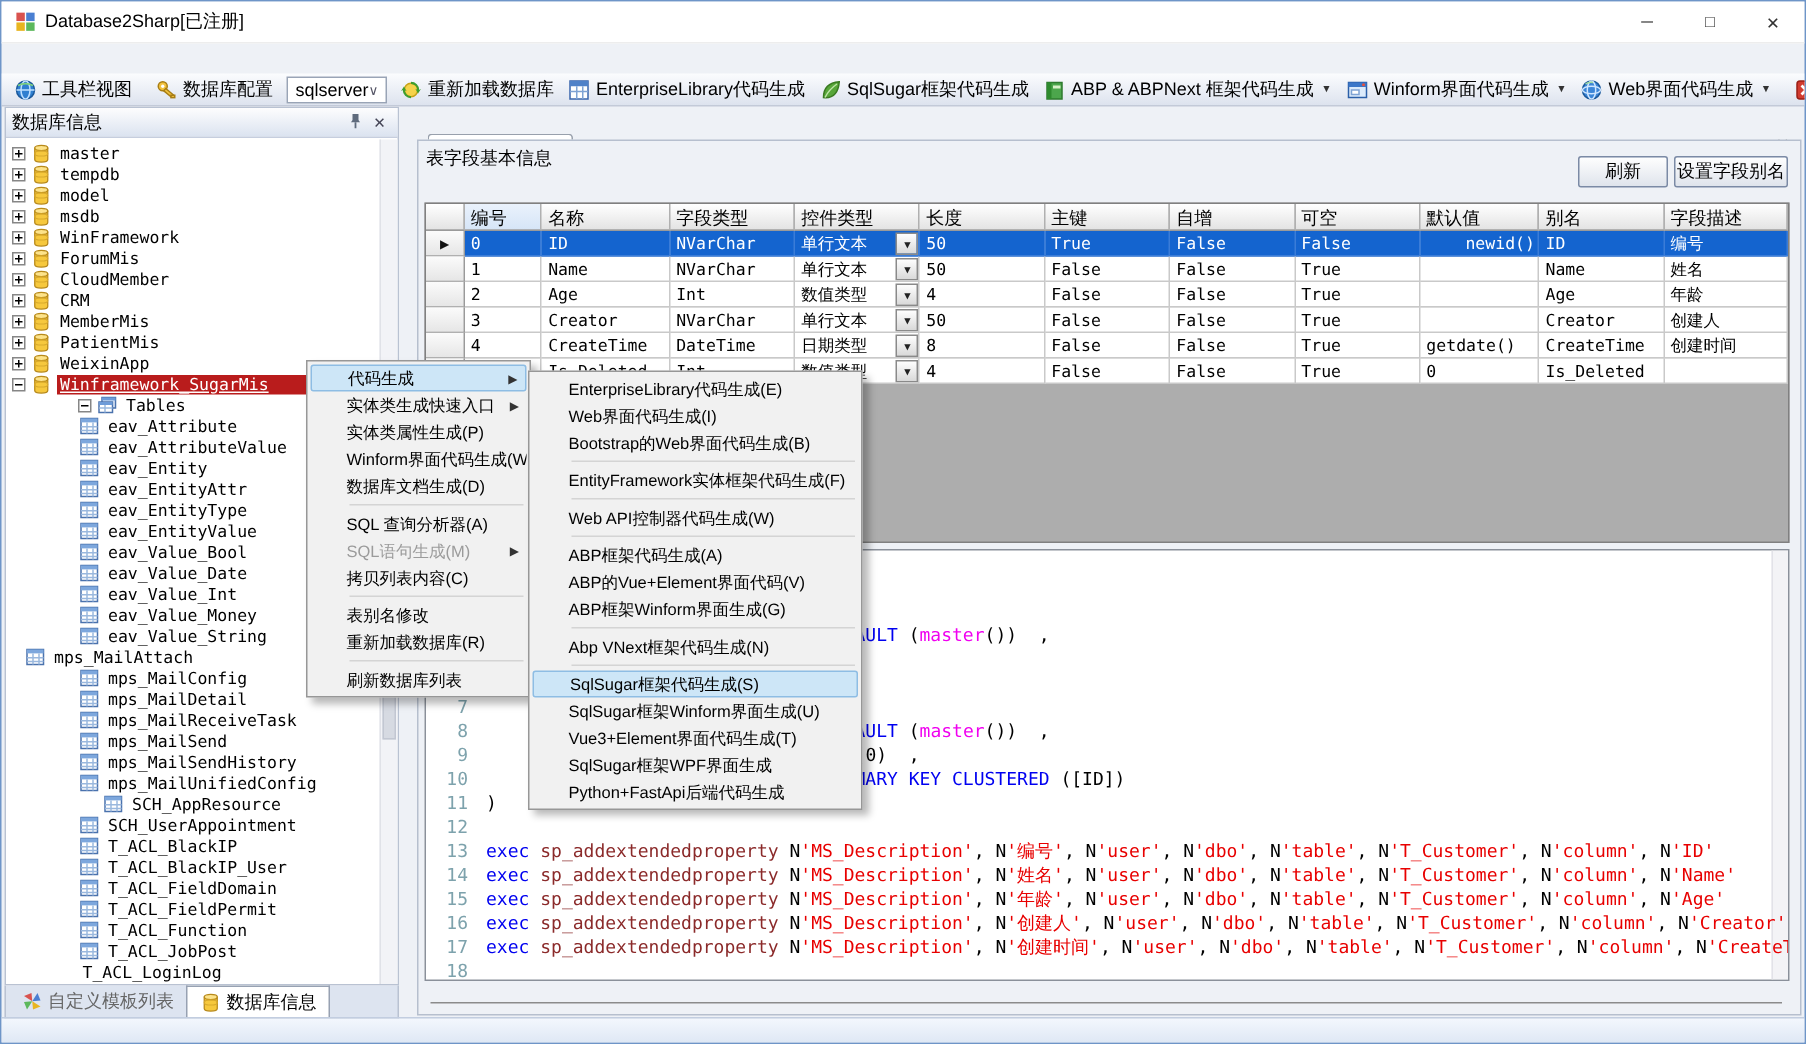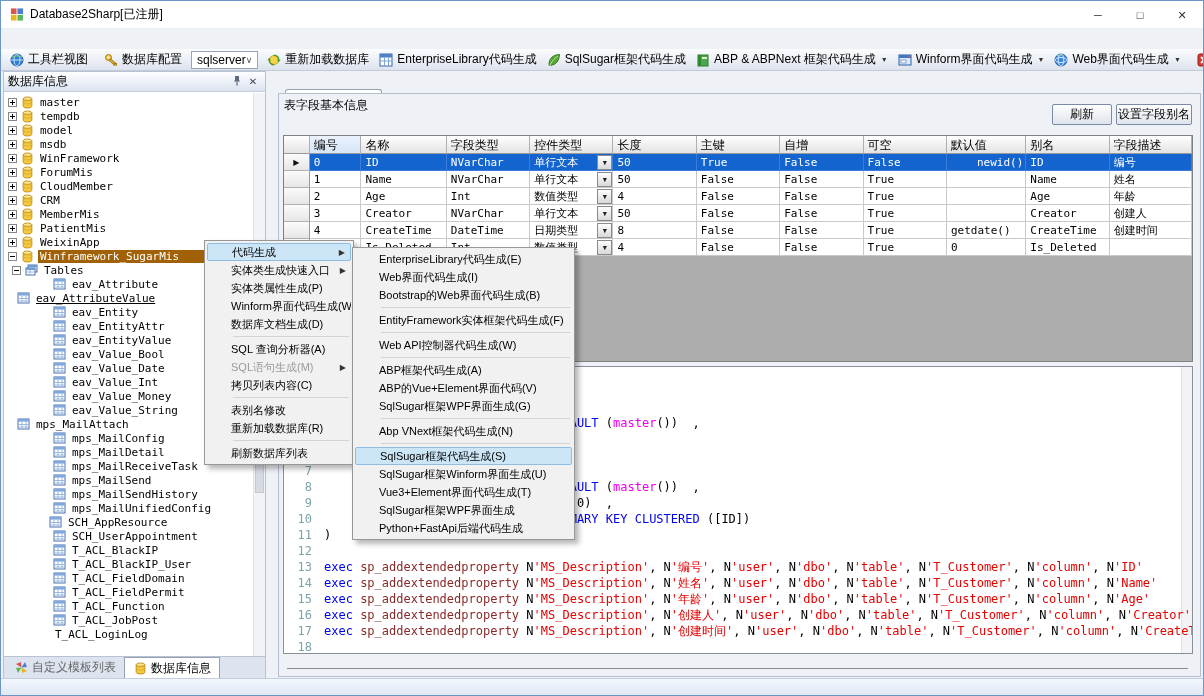--- a/index.html
+++ b/index.html
@@ -30,21 +30,21 @@
   .lp-caption .sp{flex:1;}
   .lp-capbtn{width:16px;text-align:center;font-size:10px;color:#445;}
   .tree{position:absolute;left:0;top:21px;right:12px;bottom:0;overflow:hidden;padding-top:2px;background:#fff;}
   .trow{height:14px;display:flex;align-items:center;font-family:"DejaVu Sans Mono",monospace;font-size:11px;white-space:nowrap;}
   .exp{width:9px;height:9px;border:1px solid #868686;background:#fff;position:relative;flex:0 0 auto;margin-right:4px;}
   .exp::before{content:"";position:absolute;left:1px;right:1px;top:3px;height:1px;background:#000;}
   .exp.plus::after{content:"";position:absolute;top:1px;bottom:1px;left:3px;width:1px;background:#000;}
   .texp-spacer{width:13px;flex:0 0 auto;}
   .tico{margin-right:4px;display:inline-flex;flex:0 0 auto;}
   .tlabel{padding:0 2px;}
-  .tlabel.sel{background:#a16207;color:#fff;padding-right:30px;}
+  .tlabel.sel{background:#b91c1c;color:#fff;padding-right:30px;text-decoration:underline;}
   .treescroll{position:absolute;right:0;top:21px;width:12px;bottom:0;background:#f2f3f7;border-left:1px solid #e0e2e8;}
   .treescroll .thumb{position:absolute;left:1px;right:1px;top:190px;height:210px;background:#d6dae2;border:1px solid #c2c7d2;}
   
   .lp-tabs{position:absolute;left:2px;top:656px;width:263px;height:22px;background:#dde4f0;border:1px solid #b9c2d2;border-top:none;display:flex;align-items:flex-start;padding-left:2px;font-size:12px;}
   .lp-tab{display:flex;align-items:center;gap:4px;padding:2px 8px;height:21px;color:#666;}
   .lp-tab.active{background:#fff;border:1px solid #97a1b2;border-bottom:none;color:#000;}
   
   .statusbar{position:absolute;left:0;bottom:0;right:0;height:17px;background:linear-gradient(#f3f7fd,#dfe8f5);border-top:1px solid #c2cde0;}
   
   .rightpanel{position:absolute;left:277px;top:70px;right:2px;bottom:18px;}
@@ -349,21 +349,21 @@
           <span class="exp minus"></span>
           <span class="tico">
             <svg width="13" height="13" viewBox="0 0 12 12">
               <path d="M2 2.5 L2 9.5 A4 1.6 0 0 0 10 9.5 L10 2.5z" fill="#f6c83d" stroke="#b88a1a" stroke-width=".8"></path>
               <ellipse cx="6" cy="2.5" rx="4" ry="1.6" fill="#fde38a" stroke="#b88a1a" stroke-width=".8"></ellipse>
               <ellipse cx="6" cy="5.8" rx="4" ry="1.6" fill="none" stroke="#d8a92c" stroke-width=".7"></ellipse>
             </svg>
           </span>
           <span class="tlabel sel">Winframework_SugarMis</span>
         </div>
-        <div class="trow" style="padding-left: 8px;">
+        <div class="trow" style="padding-left: 24px; margin-left: 24px;">
           <span class="exp minus"></span>
           <span class="tico">
             <svg width="13" height="12" viewBox="0 0 13 12">
               <rect x="3" y="1" width="9" height="7" fill="#e8f0fb" stroke="#4a72ad"></rect>
               <rect x="3" y="1" width="9" height="2" fill="#6d9bd8"></rect>
               <rect x="1" y="4" width="9" height="7" fill="#fff" stroke="#4a72ad"></rect>
               <rect x="1" y="4" width="9" height="2" fill="#6d9bd8"></rect>
               <line x1="1" y1="8" x2="10" y2="8" stroke="#9ab8de"></line>
               <line x1="5" y1="6" x2="5" y2="11" stroke="#9ab8de"></line>
             </svg>
@@ -377,21 +377,21 @@
               <rect x="1" y="1" width="11" height="10" fill="#fff" stroke="#4a72ad"></rect>
               <rect x="1" y="1" width="11" height="2.6" fill="#7da7dd"></rect>
               <line x1="1" y1="6.5" x2="12" y2="6.5" stroke="#9ab8de"></line>
               <line x1="1" y1="9" x2="12" y2="9" stroke="#9ab8de"></line>
               <line x1="5" y1="3.6" x2="5" y2="11" stroke="#9ab8de"></line>
               <line x1="9" y1="3.6" x2="9" y2="11" stroke="#9ab8de"></line>
             </svg>
           </span>
           <span class="tlabel">eav_Attribute</span>
         </div>
-        <div class="trow" style=" text-decoration: underline;">
+        <div class="trow" style="padding-left: 36px;">
           <span class="texp-spacer"></span>
           <span class="tico">
             <svg width="13" height="12" viewBox="0 0 13 12">
               <rect x="1" y="1" width="11" height="10" fill="#fff" stroke="#4a72ad"></rect>
               <rect x="1" y="1" width="11" height="2.6" fill="#7da7dd"></rect>
               <line x1="1" y1="6.5" x2="12" y2="6.5" stroke="#9ab8de"></line>
               <line x1="1" y1="9" x2="12" y2="9" stroke="#9ab8de"></line>
               <line x1="5" y1="3.6" x2="5" y2="11" stroke="#9ab8de"></line>
               <line x1="9" y1="3.6" x2="9" y2="11" stroke="#9ab8de"></line>
             </svg>
@@ -431,20 +431,34 @@
           <span class="tico">
             <svg width="13" height="12" viewBox="0 0 13 12">
               <rect x="1" y="1" width="11" height="10" fill="#fff" stroke="#4a72ad"></rect>
               <rect x="1" y="1" width="11" height="2.6" fill="#7da7dd"></rect>
               <line x1="1" y1="6.5" x2="12" y2="6.5" stroke="#9ab8de"></line>
               <line x1="1" y1="9" x2="12" y2="9" stroke="#9ab8de"></line>
               <line x1="5" y1="3.6" x2="5" y2="11" stroke="#9ab8de"></line>
               <line x1="9" y1="3.6" x2="9" y2="11" stroke="#9ab8de"></line>
             </svg>
           </span>
+          <span class="tlabel">eav_EntityType</span>
+        </div>
+        <div class="trow" style="padding-left: 36px;">
+          <span class="texp-spacer"></span>
+          <span class="tico">
+            <svg width="13" height="12" viewBox="0 0 13 12">
+              <rect x="1" y="1" width="11" height="10" fill="#fff" stroke="#4a72ad"></rect>
+              <rect x="1" y="1" width="11" height="2.6" fill="#7da7dd"></rect>
+              <line x1="1" y1="6.5" x2="12" y2="6.5" stroke="#9ab8de"></line>
+              <line x1="1" y1="9" x2="12" y2="9" stroke="#9ab8de"></line>
+              <line x1="5" y1="3.6" x2="5" y2="11" stroke="#9ab8de"></line>
+              <line x1="9" y1="3.6" x2="9" y2="11" stroke="#9ab8de"></line>
+            </svg>
+          </span>
           <span class="tlabel">eav_EntityValue</span>
         </div>
         <div class="trow" style="padding-left: 36px;">
           <span class="texp-spacer"></span>
           <span class="tico">
             <svg width="13" height="12" viewBox="0 0 13 12">
               <rect x="1" y="1" width="11" height="10" fill="#fff" stroke="#4a72ad"></rect>
               <rect x="1" y="1" width="11" height="2.6" fill="#7da7dd"></rect>
               <line x1="1" y1="6.5" x2="12" y2="6.5" stroke="#9ab8de"></line>
               <line x1="1" y1="9" x2="12" y2="9" stroke="#9ab8de"></line>
@@ -601,21 +615,21 @@
               <rect x="1" y="1" width="11" height="10" fill="#fff" stroke="#4a72ad"></rect>
               <rect x="1" y="1" width="11" height="2.6" fill="#7da7dd"></rect>
               <line x1="1" y1="6.5" x2="12" y2="6.5" stroke="#9ab8de"></line>
               <line x1="1" y1="9" x2="12" y2="9" stroke="#9ab8de"></line>
               <line x1="5" y1="3.6" x2="5" y2="11" stroke="#9ab8de"></line>
               <line x1="9" y1="3.6" x2="9" y2="11" stroke="#9ab8de"></line>
             </svg>
           </span>
           <span class="tlabel">mps_MailUnifiedConfig</span>
         </div>
-        <div class="trow" style="padding-left: 32px;">
+        <div class="trow" style="padding-left: 52px;">
           <span class="texp-spacer"></span>
           <span class="tico">
             <svg width="13" height="12" viewBox="0 0 13 12">
               <rect x="1" y="1" width="11" height="10" fill="#fff" stroke="#4a72ad"></rect>
               <rect x="1" y="1" width="11" height="2.6" fill="#7da7dd"></rect>
               <line x1="1" y1="6.5" x2="12" y2="6.5" stroke="#9ab8de"></line>
               <line x1="1" y1="9" x2="12" y2="9" stroke="#9ab8de"></line>
               <line x1="5" y1="3.6" x2="5" y2="11" stroke="#9ab8de"></line>
               <line x1="9" y1="3.6" x2="9" y2="11" stroke="#9ab8de"></line>
             </svg>
@@ -1106,21 +1120,21 @@
         <span>Web API控制器代码生成(W)</span>
       </div>
       <div class="msep"></div>
       <div class="mi">
         <span>ABP框架代码生成(A)</span>
       </div>
       <div class="mi">
         <span>ABP的Vue+Element界面代码(V)</span>
       </div>
       <div class="mi">
-        <span>SqlSugar框架WPF界面生成(G)</span>
+        <span>ABP框架Winform界面生成(G)</span>
       </div>
       <div class="msep"></div>
       <div class="mi">
         <span>Abp VNext框架代码生成(N)</span>
       </div>
       <div class="msep"></div>
       <div class="mi hl">
         <span>SqlSugar框架代码生成(S)</span>
       </div>
       <div class="mi">

